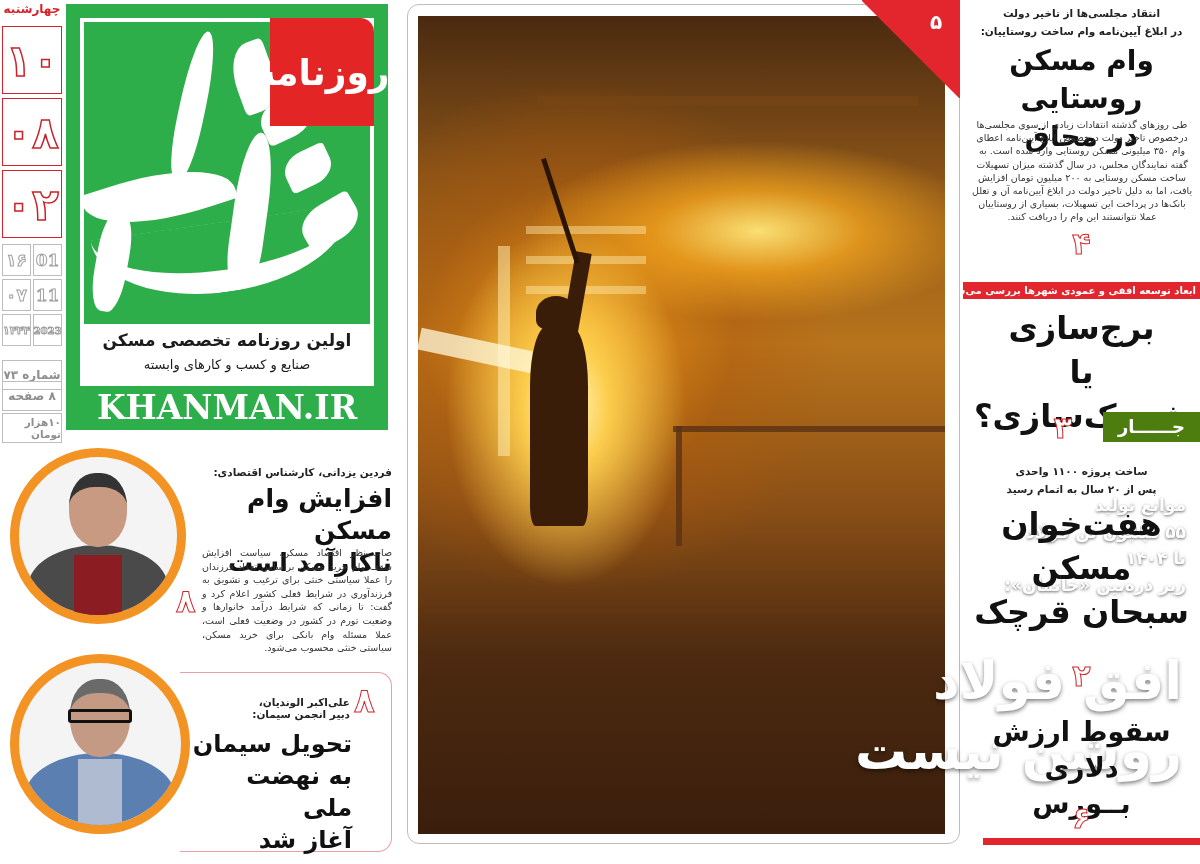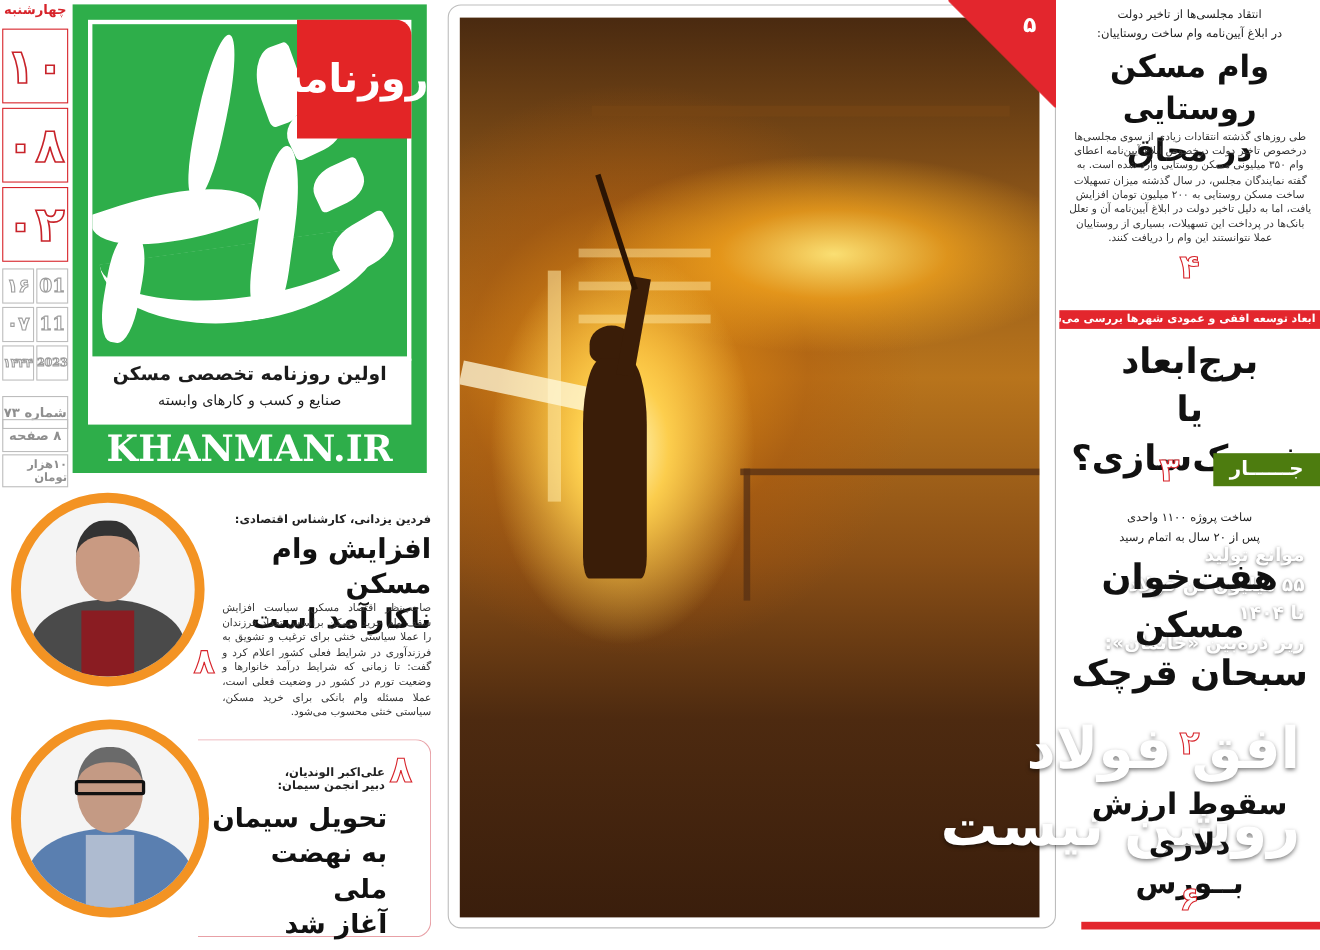--- a/index.html
+++ b/index.html
@@ -59,21 +59,21 @@
     color: #fff; font-weight: bold; font-size: 17px; line-height: 26.5px; text-shadow: 0 1px 3px rgba(0,0,0,0.6); }
   #photo-headline { position: absolute; right: 18px; top: 646px; width: 400px; direction: rtl; text-align: right;
     color: #fff; font-weight: bold; font-size: 52px; line-height: 70px; text-shadow: 0 2px 4px rgba(0,0,0,0.5); }
   #page-corner { position: absolute; left: 862px; top: 0; width: 98px; height: 98px; overflow: hidden; }
   #page-corner-tri { position: absolute; left: 0; top: 0; width: 98px; height: 98px;
     background: linear-gradient(45deg, transparent 49%, #e3262d 50%); }
   #page-corner-num { position: absolute; left: 68px; top: 10px; color: #fff; font-size: 20px; font-weight: bold; }
 
   
   #right-col { position: absolute; left: 963px; top: 0; width: 237px; height: 864px; }
-  .r-kicker { position: absolute; direction: rtl; font-weight: normal; font-size: 10.5px; color: #222; text-align: center; width: 237px; left: 0; }
+  .r-kicker { position: absolute; direction: rtl; font-weight: bold; font-size: 10.5px; color: #222; text-align: center; width: 237px; left: 0; }
   .r-headline { position: absolute; direction: rtl; font-weight: bold; color: #111; text-align: center; width: 237px; left: 0; }
   .r-body { position: absolute; left: 6px; width: 226px; direction: rtl; text-align: center; font-size: 9.5px; line-height: 13.2px; color: #333; }
   .r-page-ref { position: absolute; width: 237px; left: 0; text-align: center; color: #fff; -webkit-text-stroke: 1px #d7232a; font-weight: bold; font-size: 30px; }
   #r-red-strip { position: absolute; left: 0; top: 282px; width: 237px; height: 17px; background: #e3262d; color: #fff;
     direction: rtl; font-size: 10px; font-weight: bold; line-height: 17px; padding-right: 4px; white-space: nowrap; overflow: hidden; }
   #jaar-box { position: absolute; left: 140px; top: 412px; width: 97px; height: 30px; background: #4d7c0f;
     color: #fff; font-size: 18px; font-weight: bold; line-height: 30px; direction: rtl; text-align: center; letter-spacing: 4px; }
   #r-bottom-bar { position: absolute; left: 20px; top: 838px; width: 217px; height: 7px; background: #e3262d; }
 </style>
 </head>
@@ -186,21 +186,21 @@
   </div>
   <div class="r-headline" style="top:42px;font-size:28px;line-height:38px;">
     <div>وام مسکن روستایی</div>
     <div>در محاق</div>
   </div>
   <div class="r-body" style="top:118px;">طی روزهای گذشته انتقادات زیادی از سوی مجلسی‌ها درخصوص تاخیر دولت درخصوص ابلاغ آیین‌نامه اعطای وام ۳۵۰ میلیونی مسکن روستایی وارد شده است. به گفته نمایندگان مجلس، در سال گذشته میزان تسهیلات ساخت مسکن روستایی به ۲۰۰ میلیون تومان افزایش یافت، اما به دلیل تاخیر دولت در ابلاغ آیین‌نامه آن و تعلل بانک‌ها در پرداخت این تسهیلات، بسیاری از روستاییان عملا نتوانستند این وام را دریافت کنند.</div>
   <div class="r-page-ref" style="top:226px;">۴</div>
 
   <div id="r-red-strip">ابعاد توسعه افقی و عمودی شهرها بررسی می‌شود:</div>
   <div class="r-headline" style="top:306px;font-size:32px;line-height:44px;">
-    <div>برج‌ابعاد</div>
+    <div>برج‌سازی</div>
     <div>یا شهرک‌سازی؟</div>
   </div>
   <div id="jaar-box">جــــــار</div>
   <div class="r-page-ref" style="top:410px;left:70px;width:60px;">۳</div>
 
   <div class="r-kicker" style="top:462px;line-height:18px;">
     <div>ساخت پروژه ۱۱۰۰ واحدی</div>
     <div>پس از ۲۰ سال به اتمام رسید</div>
   </div>
   <div class="r-headline" style="top:502px;font-size:32px;line-height:44px;">

